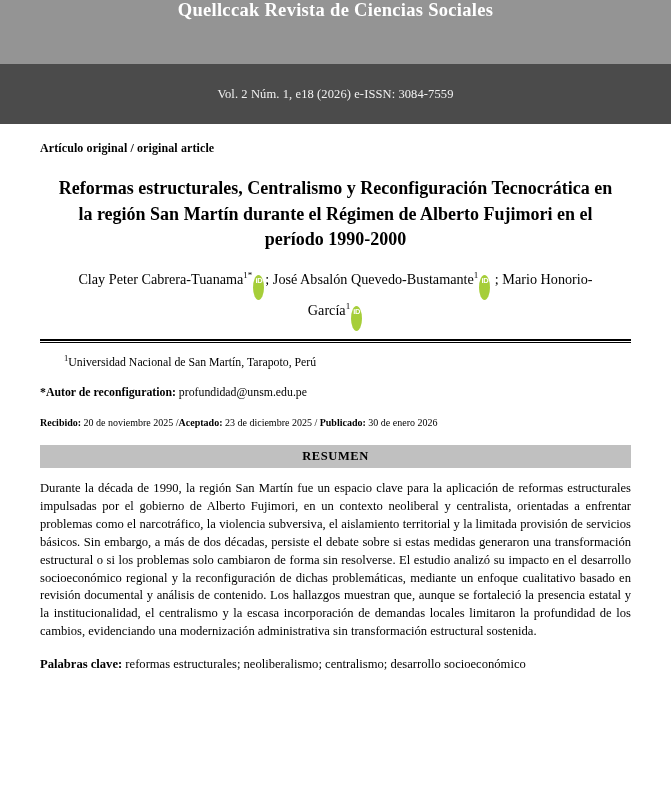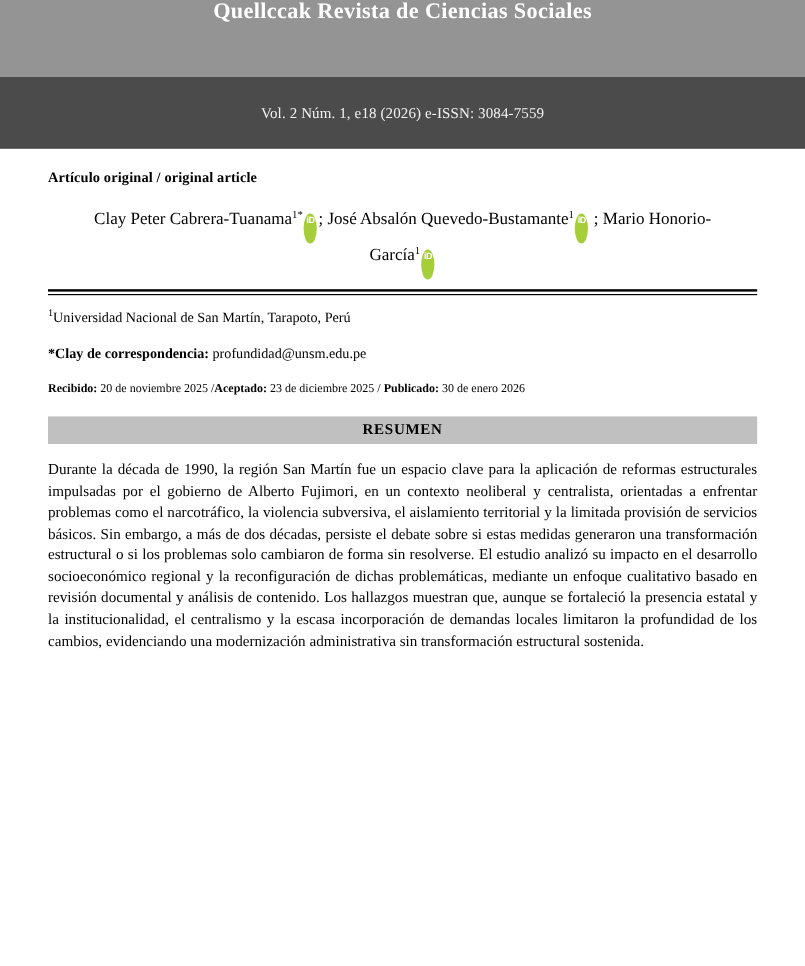--- a/index.html
+++ b/index.html
@@ -109,20 +109,21 @@
   .rule-double::after {
     content: "";
     display: block;
     margin-top: 1.5px;
     border-top: 1px solid #000;
   }
 
   .affiliation {
     font-size: 11.8px;
     margin-top: 10px;
+    margin-left: 24px;
   }
   .affiliation sup {
     font-size: 8.5px;
     vertical-align: super;
   }
 
   .corresponding {
     font-size: 11.8px;
     margin-top: 15px;
   }
@@ -165,32 +166,34 @@
   <div class="masthead-title">Quellccak Revista de Ciencias Sociales</div>
 </div>
 <div class="masthead-bottom">
   <div class="masthead-issue">Vol. 2 Núm. 1, e18 (2026) e-ISSN: 3084-7559</div>
 </div>
 
 <div class="page">
 
   <div class="article-type">Artículo original / original article</div>
 
+  <h1 class="title-es">Reformas estructurales, Centralismo y Reconfiguración Tecnocrática en la región San Martín durante el Régimen de Alberto Fujimori en el período 1990-2000</h1>
 
 
   <div class="authors">
     <span><span>Clay Peter Cabrera-Tuanama</span><sup>1*</sup><span class="orcid">iD</span><span>; </span></span><span><span>José Absalón Quevedo-Bustamante</span><sup>1</sup><span class="orcid">iD</span><span> ; </span></span><span><span>Mario Honorio-García</span><sup>1</sup><span class="orcid">iD</span></span>
   </div>
 
   <div class="rule-double"></div>
 
   <div class="affiliation"><sup>1</sup><span>Universidad Nacional de San Martín, Tarapoto, Perú</span></div>
 
-  <div class="corresponding"><b>*Clay de correspondencia:</b> <span>profundidad@unsm.edu.pe</span></div>
+  <div class="corresponding"><b>*Autor de reconfiguration:</b> <span>profundidad@unsm.edu.pe</span></div>
 
   <div class="dates"><b>Recibido:</b> <span>20 de noviembre 2025</span> <span>/</span><b>Aceptado:</b> <span>23 de diciembre 2025</span> <span>/</span> <b>Publicado:</b> <span>30 de enero 2026</span></div>
 
   <div class="section-bar">RESUMEN</div>
 
   <p class="abstract">Durante la década de 1990, la región San Martín fue un espacio clave para la aplicación de reformas estructurales impulsadas por el gobierno de Alberto Fujimori, en un contexto neoliberal y centralista, orientadas a enfrentar problemas como el narcotráfico, la violencia subversiva, el aislamiento territorial y la limitada provisión de servicios básicos. Sin embargo, a más de dos décadas, persiste el debate sobre si estas medidas generaron una transformación estructural o si los problemas solo cambiaron de forma sin resolverse. El estudio analizó su impacto en el desarrollo socioeconómico regional y la reconfiguración de dichas problemáticas, mediante un enfoque cualitativo basado en revisión documental y análisis de contenido. Los hallazgos muestran que, aunque se fortaleció la presencia estatal y la institucionalidad, el centralismo y la escasa incorporación de demandas locales limitaron la profundidad de los cambios, evidenciando una modernización administrativa sin transformación estructural sostenida.</p>
 
+  <p class="keywords"><b>Palabras clave:</b> <span>reformas estructurales; neoliberalismo; centralismo; desarrollo socioeconómico</span></p>
 
 </div>
 
 </body></html>

